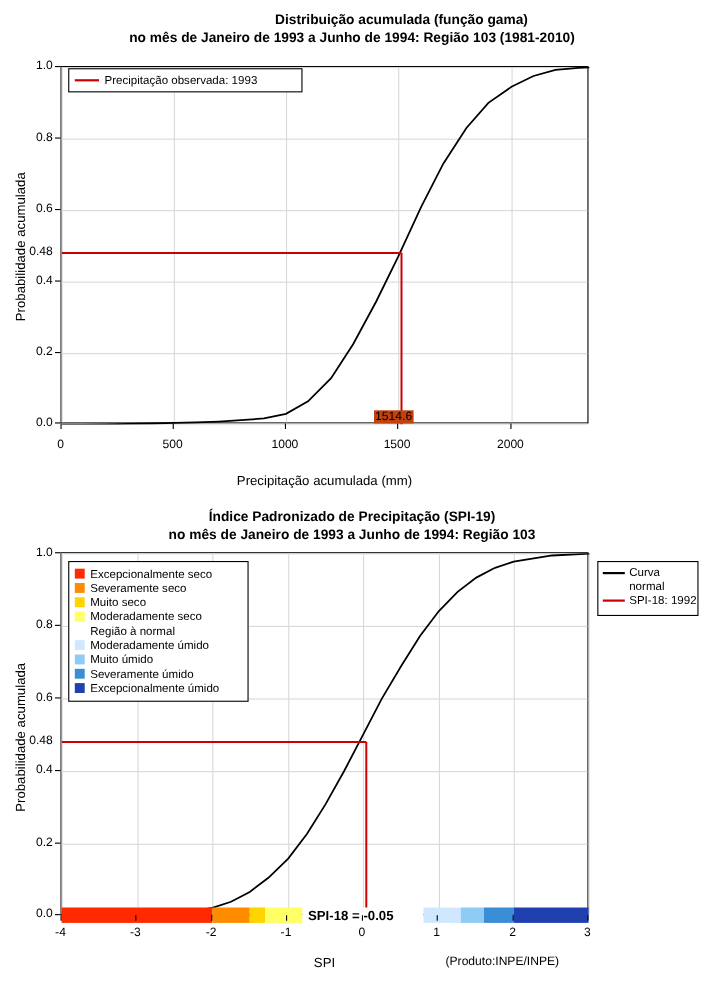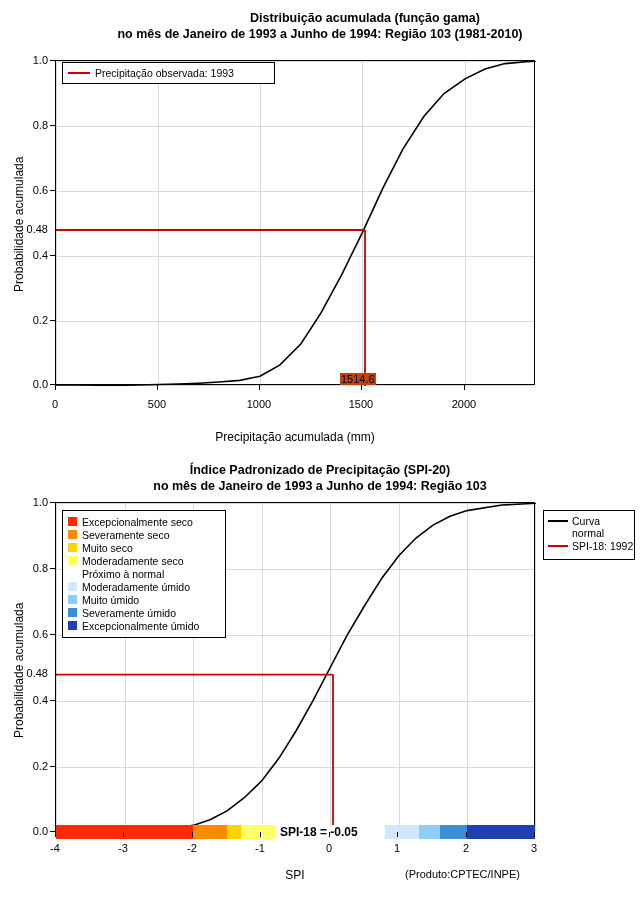--- a/index.html
+++ b/index.html
@@ -104,21 +104,21 @@
     <div class="tickmark" style="left:464px;top:385px;width:1px;height:5px;"></div>
 
     <div class="hl-label" style="left:340px;top:373px;">1514.6</div>
 
     <div class="ylabel" style="left:12px;top:292px;">Probabilidade acumulada</div>
     <div class="axis-label" style="left:55px;top:430px;width:480px;">Precipitação acumulada (mm)</div>
   </div>
 
   <div class="panel" style="top:450px;height:450px;">
 
-    <div class="title" style="top:12px;">Índice Padronizado de Precipitação (SPI-20)</div>
+    <div class="title" style="top:12px;">Índice Padronizado de Precipitação (SPI-19)</div>
     <div class="title" style="top:28px;">no mês de Janeiro de 1993 a Junho de 1994: Região 103</div>
 
     <div class="plotbox" style="left:55px;top:52px;width:480px;height:330px;">
       <div class="gridline h" style="top:0px;"></div>
       <div class="gridline h" style="top:66px;"></div>
       <div class="gridline h" style="top:132px;"></div>
       <div class="gridline h" style="top:198px;"></div>
       <div class="gridline h" style="top:264px;"></div>
       <div class="gridline h" style="top:329px;"></div>
 
@@ -153,21 +153,21 @@
       <div class="legend-row">
           <span class="legend-swatch" style="background:#ffd400;"></span>
           <span class="legend-text">Muito seco</span>
         </div>
       <div class="legend-row">
           <span class="legend-swatch" style="background:#ffff66;"></span>
           <span class="legend-text">Moderadamente seco</span>
         </div>
       <div class="legend-row">
           <span class="legend-swatch" style="background:#ffffff;"></span>
-          <span class="legend-text">Próximo à normal</span>
+          <span class="legend-text">Região à normal</span>
         </div>
       <div class="legend-row">
           <span class="legend-swatch" style="background:#cfe8ff;"></span>
           <span class="legend-text">Moderadamente úmido</span>
         </div>
       <div class="legend-row">
           <span class="legend-swatch" style="background:#8ecbf5;"></span>
           <span class="legend-text">Muito úmido</span>
         </div>
       <div class="legend-row">
@@ -238,16 +238,16 @@
     <div class="tickmark" style="left:123px;top:382px;width:1px;height:5px;"></div>
     <div class="tickmark" style="left:192px;top:382px;width:1px;height:5px;"></div>
     <div class="tickmark" style="left:260px;top:382px;width:1px;height:5px;"></div>
     <div class="tickmark" style="left:329px;top:382px;width:1px;height:5px;"></div>
     <div class="tickmark" style="left:397px;top:382px;width:1px;height:5px;"></div>
     <div class="tickmark" style="left:466px;top:382px;width:1px;height:5px;"></div>
     <div class="tickmark" style="left:534px;top:382px;width:1px;height:5px;"></div>
 
     <div class="ylabel" style="left:12px;top:288px;">Probabilidade acumulada</div>
     <div class="axis-label" style="left:55px;top:418px;width:480px;">SPI</div>
-    <div class="credit" style="left:405px;top:418px;">(Produto:CPTEC/INPE)</div>
+    <div class="credit" style="left:405px;top:418px;">(Produto:INPE/INPE)</div>
   </div>
 
 </div>
 
 </body></html>

